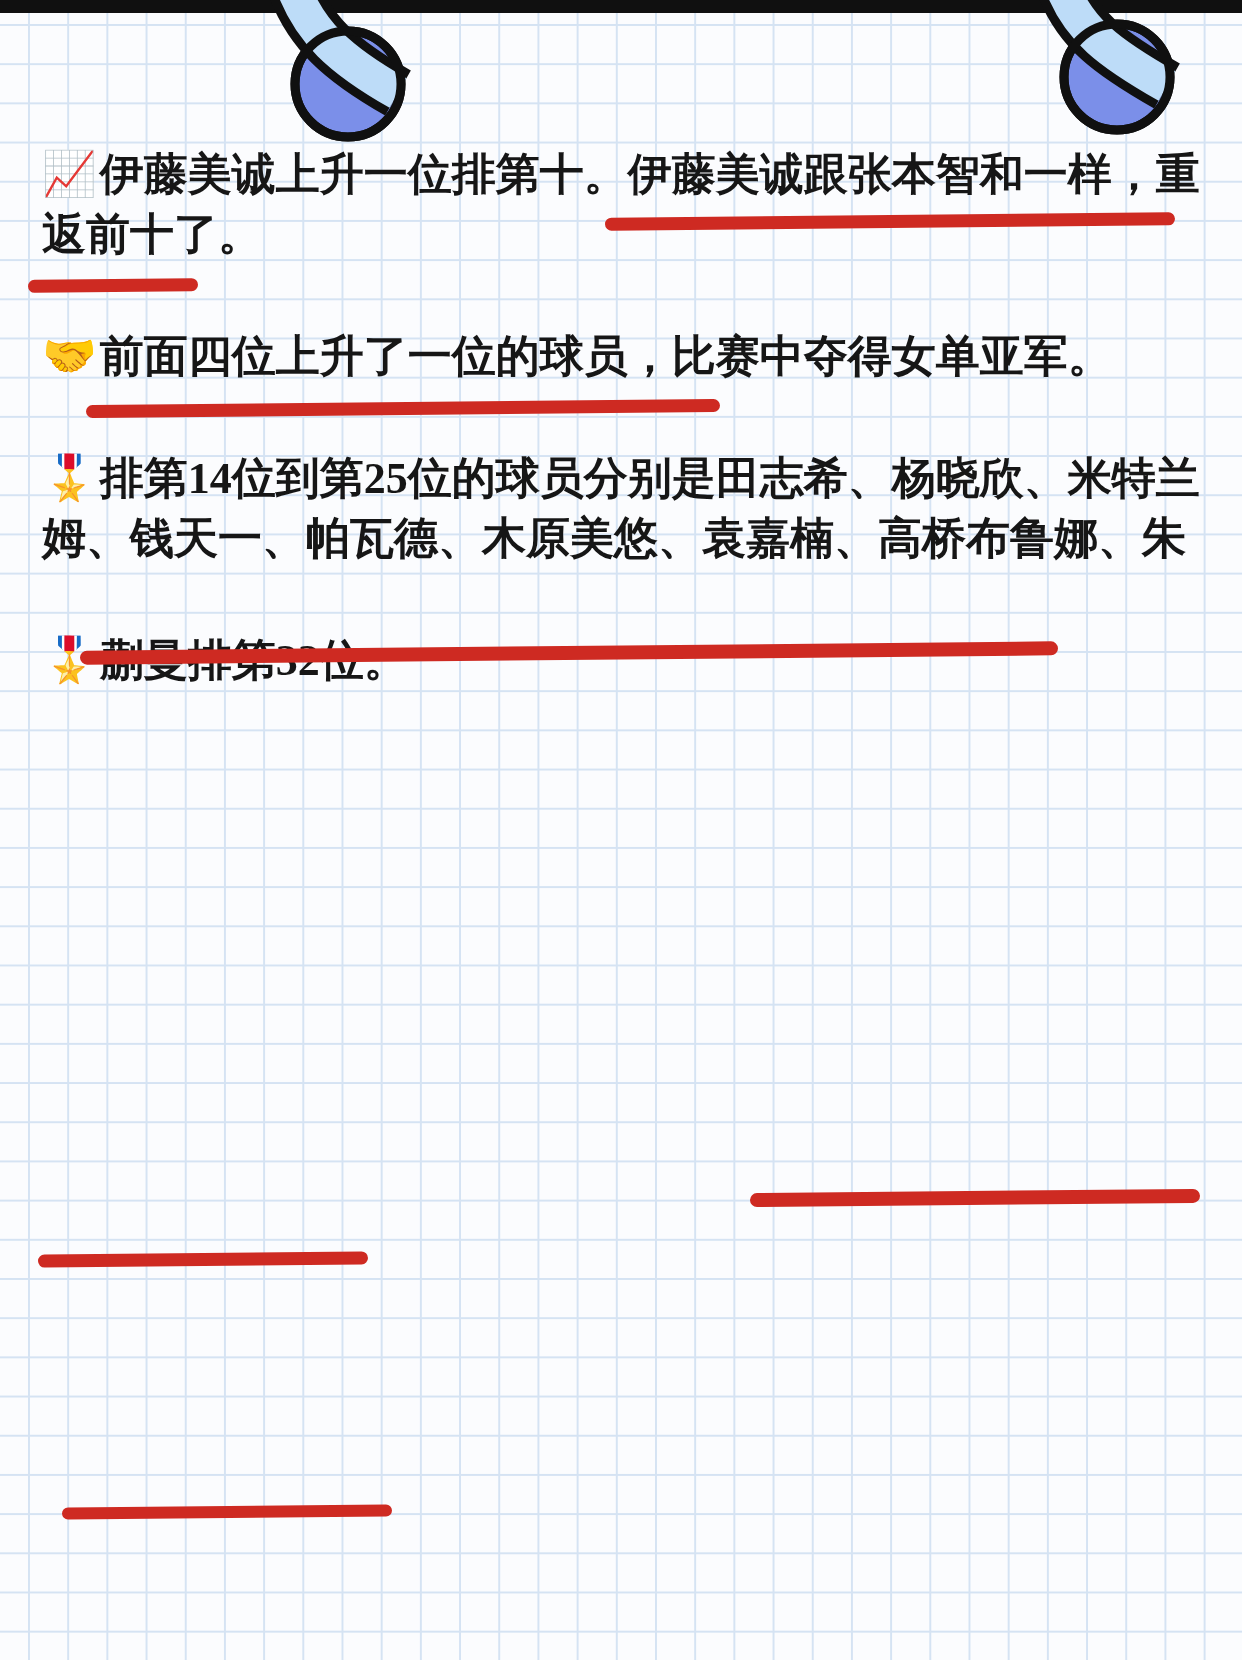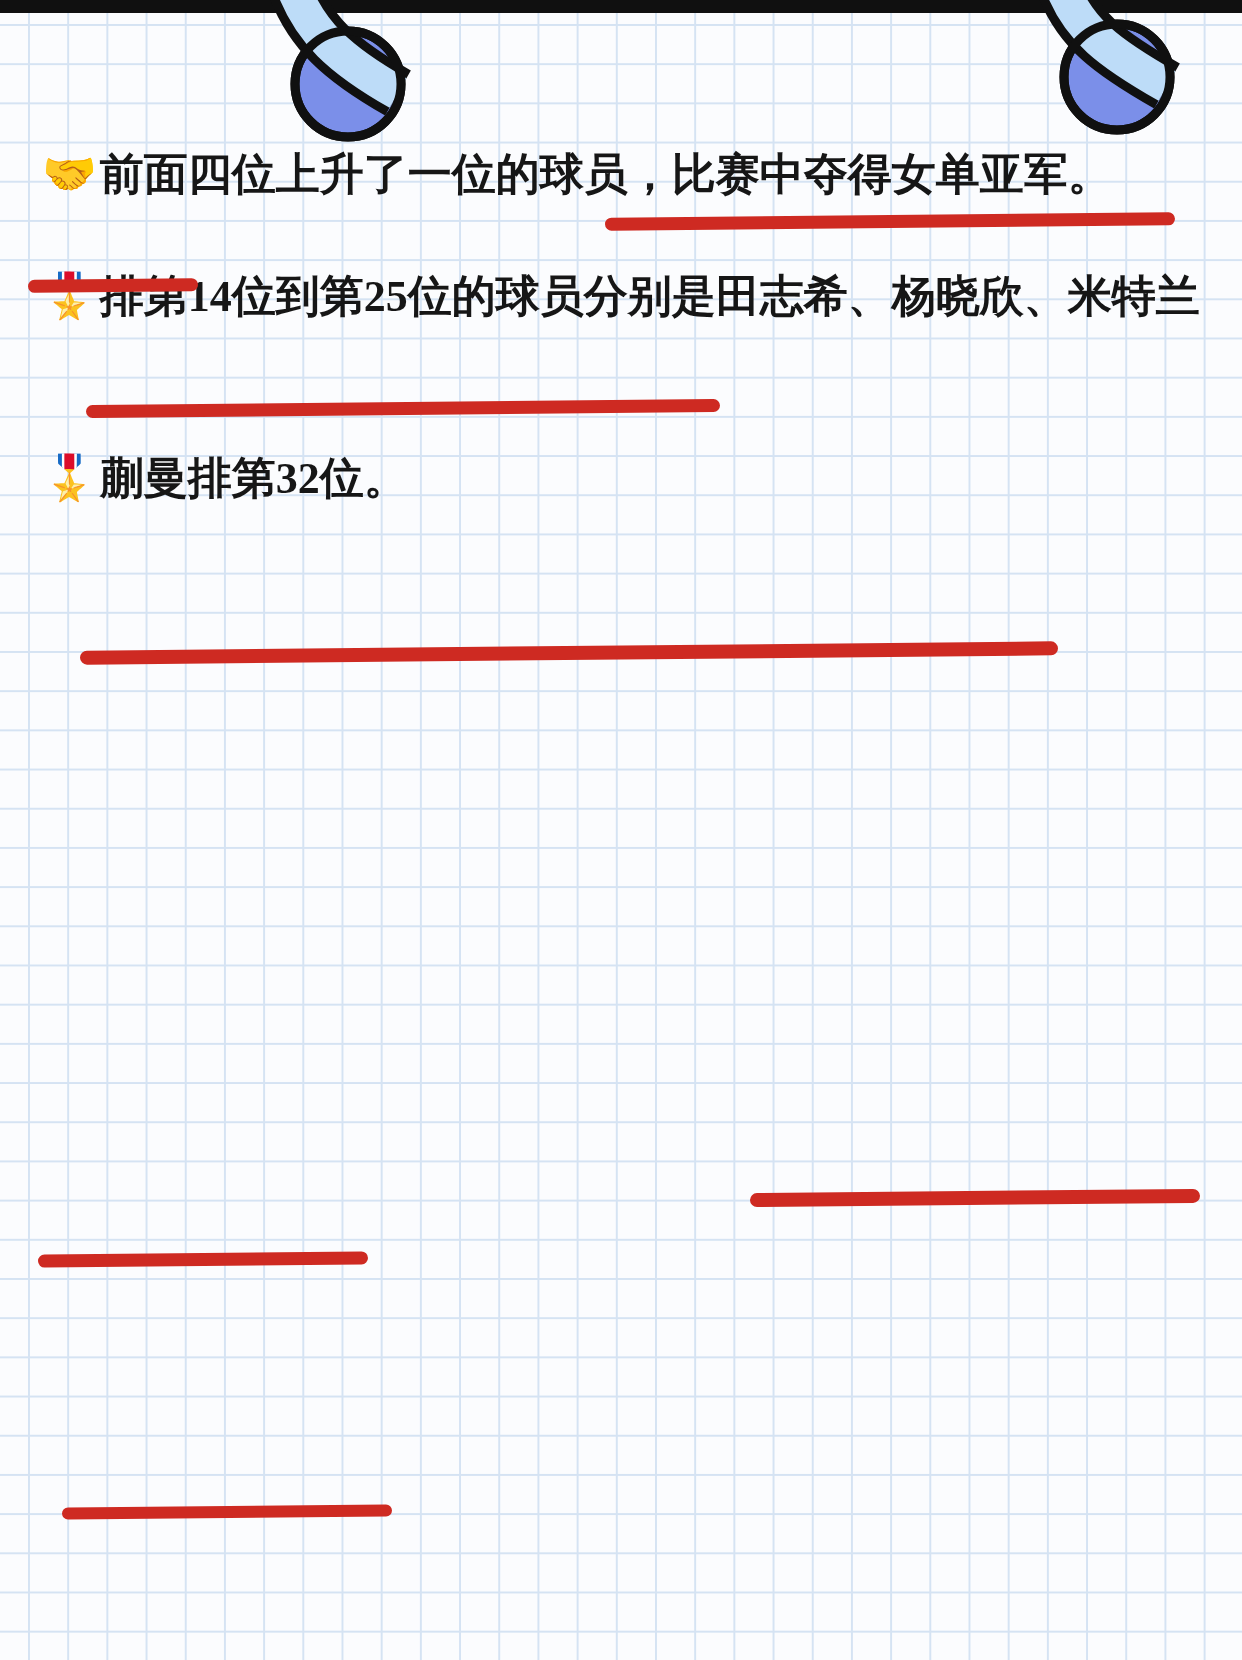--- a/index.html
+++ b/index.html
@@ -60,22 +60,23 @@
 
   <g>
     <circle class="ring-circle" cx="1117" cy="77" r="53"></circle>
     <path class="band-outline" d="M 1061 -16 C 1078 30, 1109 53, 1167 86"></path>
     <path class="band-fill" d="M 1061 -16 C 1078 30, 1109 53, 1167 86"></path>
     <circle class="ring-rim" cx="1117" cy="77" r="53"></circle>
   </g>
 </svg>
 
 <div class="content" id="content">
+    <div class="para"><span class="emoji">📈</span><span class="line">伊藤美诚上升一位排第十。伊藤美诚跟张本智和一样，重</span><br><span class="line">返前十了。</span></div>
     <div class="para"><span class="emoji">🤝</span><span class="line">前面四位上升了一位的球员，比赛中夺得女单亚军。</span></div>
-    <div class="para"><span class="emoji">🎖️</span><span class="line">排第14位到第25位的球员分别是田志希、杨晓欣、米特兰</span><br><br></div>
+    <div class="para"><span class="emoji">🎖️</span><span class="line">排第14位到第25位的球员分别是田志希、杨晓欣、米特兰</span><br><span class="line">姆、钱天一、帕瓦德、木原美悠、袁嘉楠、高桥布鲁娜、朱</span><br></div>
     <div class="para"><span class="emoji">🎖️</span><span class="line">蒯曼排第32位。</span></div>
   </div>
 <div id="underlines">
     <div class="underline" style="left: 605px; top: 215px; width: 570px; height: 13px;"></div>
     <div class="underline" style="left: 28px; top: 279px; width: 170px; height: 13px;"></div>
     <div class="underline" style="left: 86px; top: 402px; width: 634px; height: 13px;"></div>
     <div class="underline" style="left: 80px; top: 646px; width: 978px; height: 14px;"></div>
     <div class="underline" style="left: 750px; top: 1191px; width: 450px; height: 14px;"></div>
     <div class="underline" style="left: 38px; top: 1253px; width: 330px; height: 13px;"></div>
     <div class="underline" style="left: 62px; top: 1506px; width: 330px; height: 12px;"></div>

